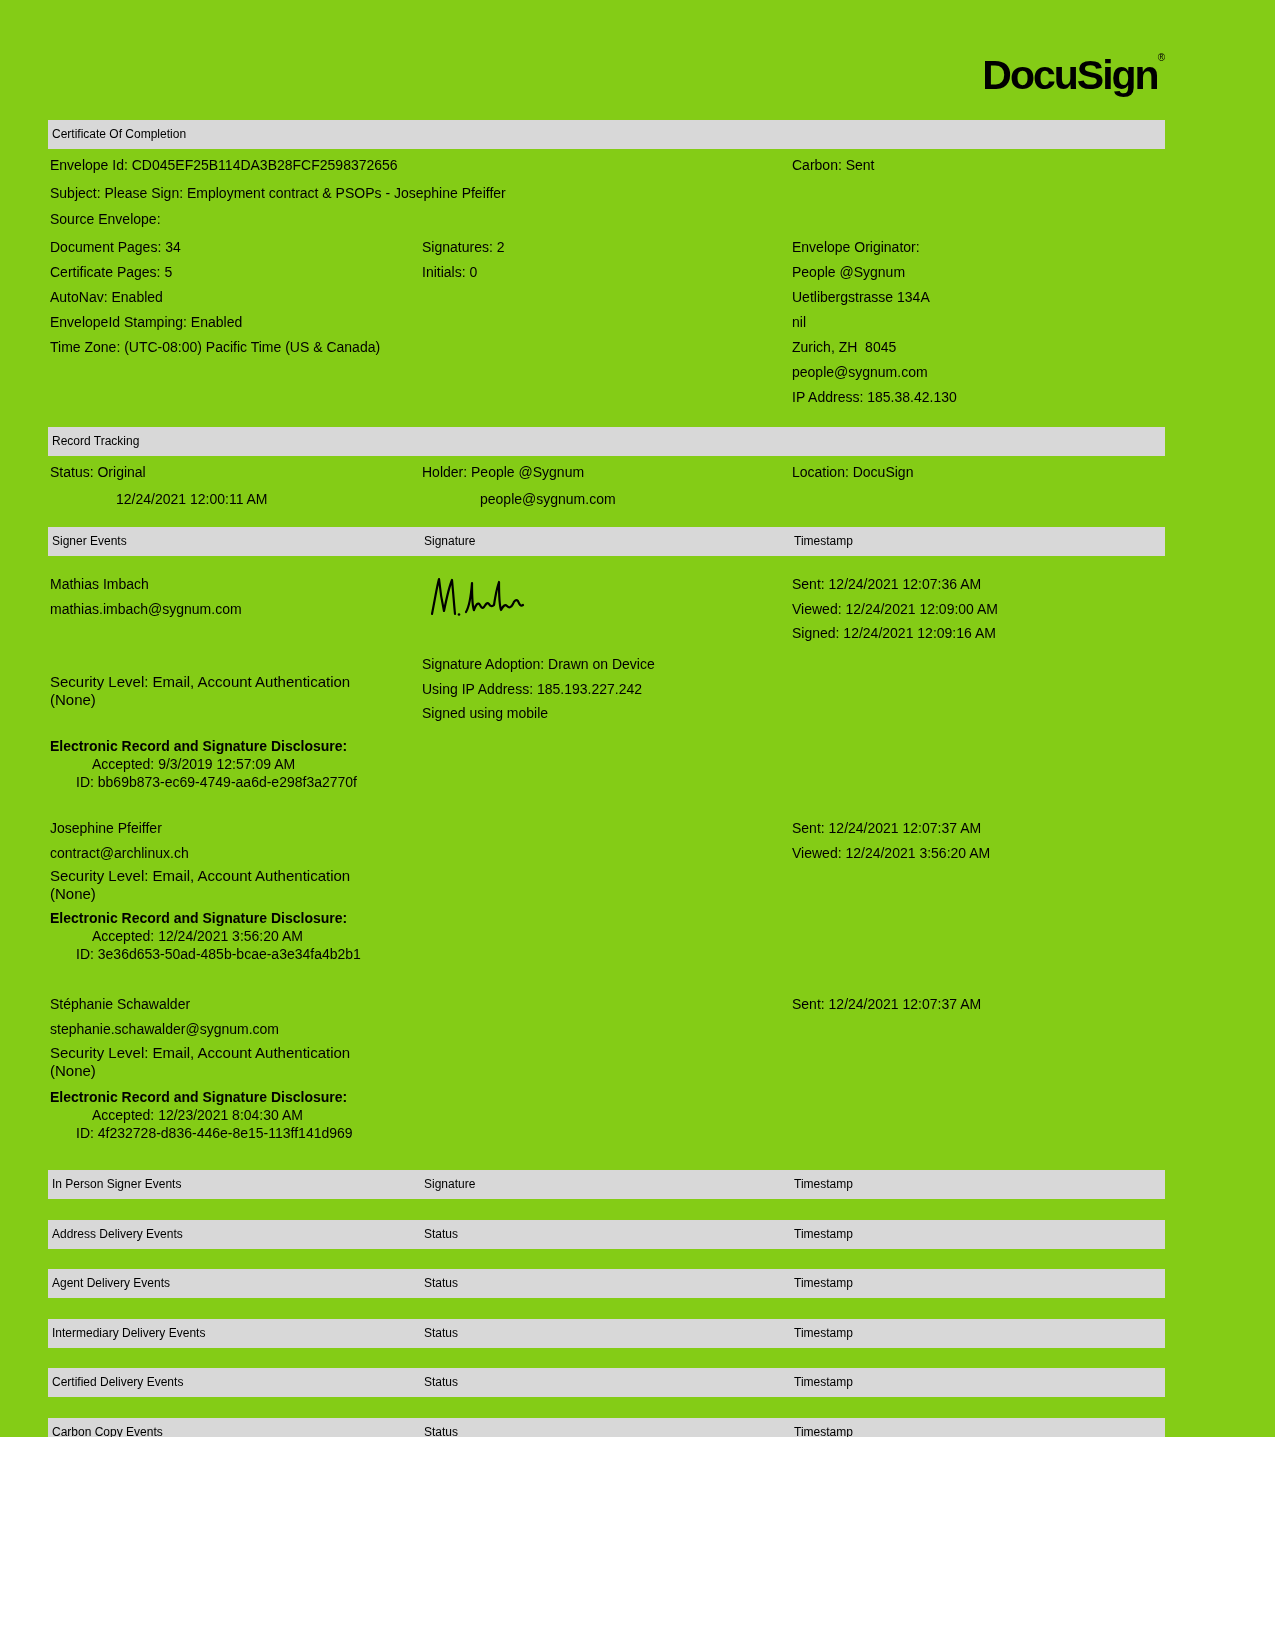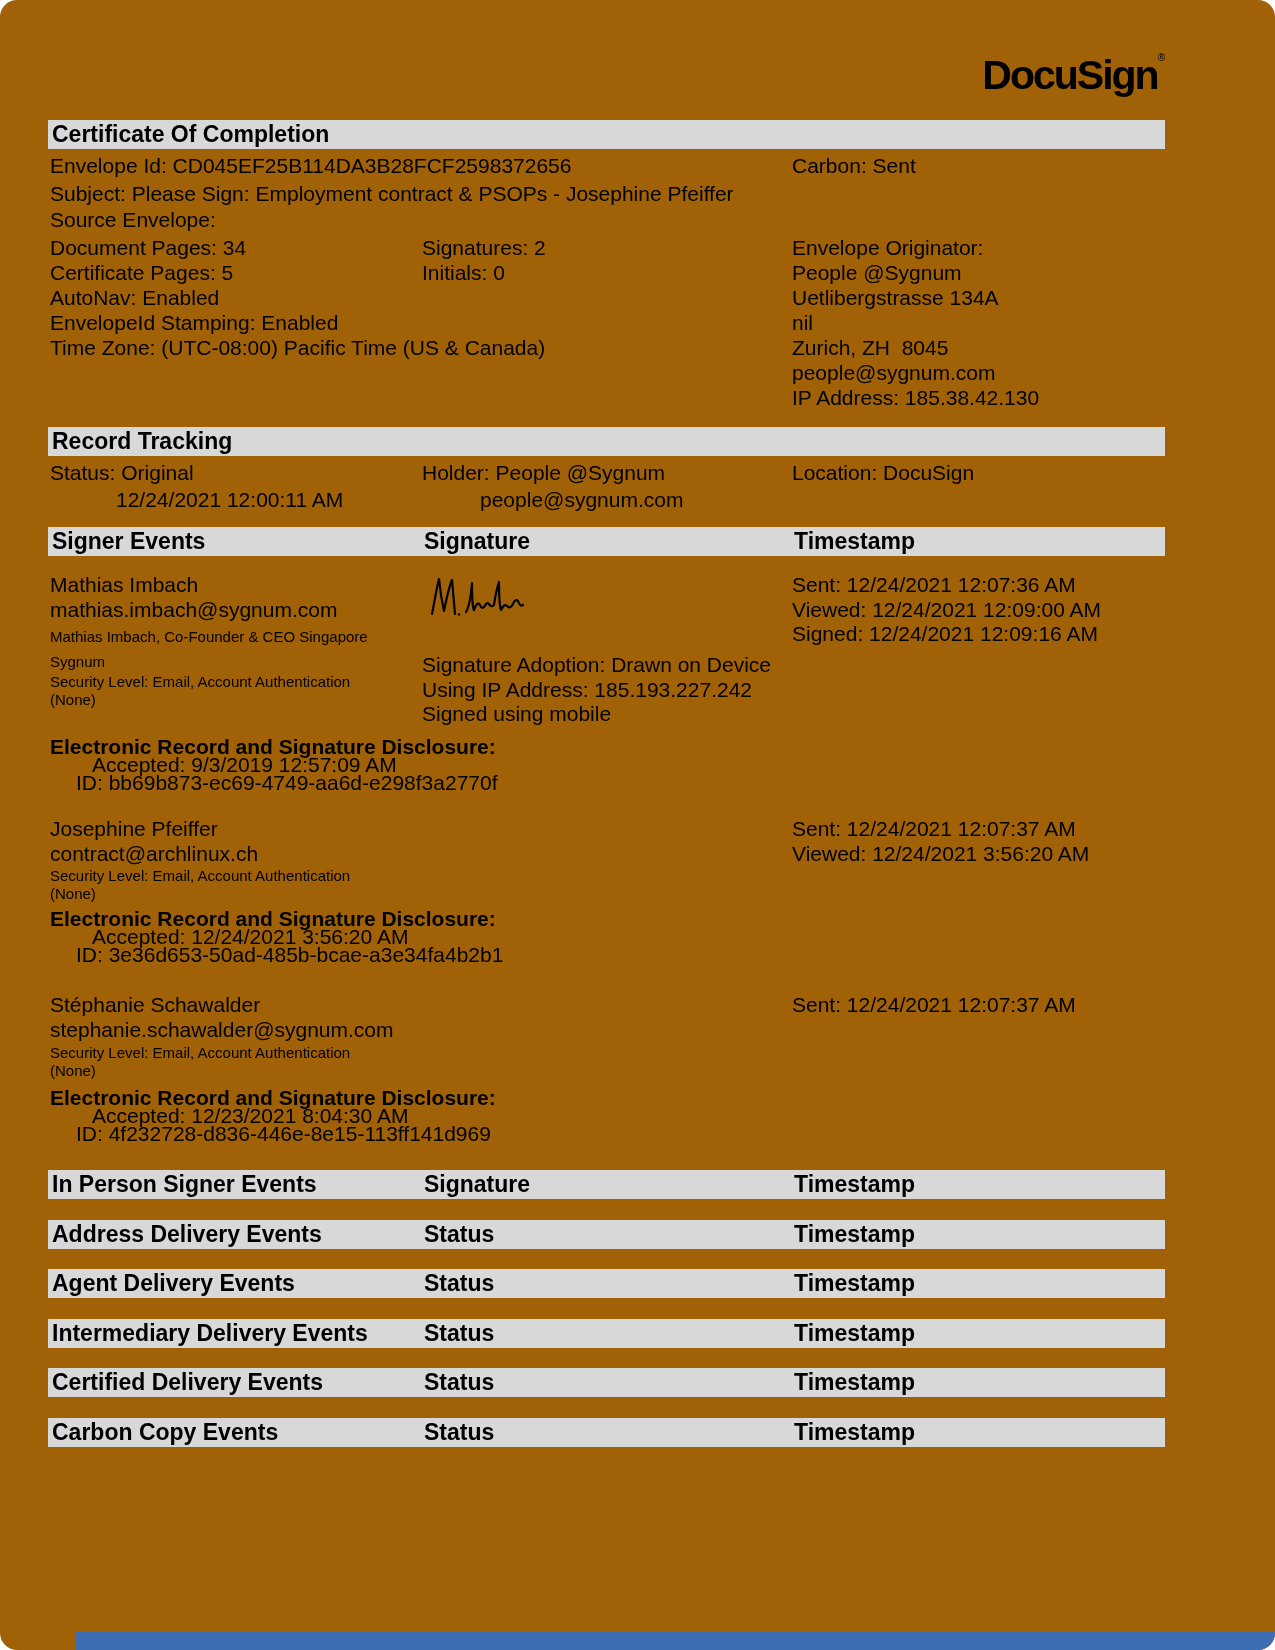--- a/index.html
+++ b/index.html
@@ -3,46 +3,45 @@
 <meta charset="utf-8">
 <style>
   :root{
     --bar-gray:#d8d8d8;
     --text:#000000;
     --footer-blue:#3d6eb4;
   }
   html,body{margin:0;padding:0;background:#ffffff;}
   .page{
     position:relative;
-    width:1275px;height:1650px;
-    background:#a16207;
+    width:1275px;height:1437px;
+    background:#84cc16;
     font-family:"Liberation Sans","DejaVu Sans",sans-serif;
     color:var(--text);
     overflow:hidden;
-    border-radius:17px;
   }
   .logo{
     position:absolute;top:52px;right:110px;
     font-size:41px;font-weight:800;letter-spacing:-2px;
     white-space:nowrap;
   }
   .logo .reg{font-size:10px;font-weight:400;letter-spacing:0;vertical-align:28px;}
   .bar{
     position:absolute;left:48px;width:1117px;height:29px;
     background:var(--bar-gray);
   }
   .bar span{
     position:absolute;top:0;height:29px;line-height:29px;
-    font-size:23px;font-weight:bold;white-space:pre;
+    font-size:12px;font-weight:normal;white-space:pre;
   }
   .bar .c1{left:4px;}
   .bar .c2{left:376px;}
   .bar .c3{left:746px;}
   .line{
-    position:absolute;font-size:21px;line-height:19px;white-space:pre;
+    position:absolute;font-size:14px;line-height:19px;white-space:pre;
   }
   .wrap{
     position:absolute;font-size:15px;white-space:normal;
   }
   .title-wrap{width:352px;line-height:25px;}
   .sec-wrap{width:345px;line-height:18px;}
   .bold{font-weight:bold;}
   .sig-svg{position:absolute;}
   .footer-strip{
     position:absolute;left:75px;top:1632px;width:1200px;height:18px;
@@ -94,21 +93,20 @@
   <div class="line" style="top:463px;left:792px">Location: DocuSign</div>
 
   <div class="bar" style="top:527px">
     <span class="c1">Signer Events</span>
     <span class="c2">Signature</span>
     <span class="c3">Timestamp</span>
   </div>
 
   <div class="line" style="top:575px;left:50px">Mathias Imbach</div>
   <div class="line" style="top:600px;left:50px">mathias.imbach@sygnum.com</div>
-  <div class="wrap title-wrap" style="top:624px;left:50px">Mathias Imbach, Co-Founder &amp; CEO Singapore Sygnum</div>
   <div class="wrap sec-wrap" style="top:673px;left:50px">Security Level: Email, Account Authentication (None)</div>
 
   <svg class="sig-svg" style="left:428px;top:574px" width="102" height="46" viewBox="0 0 102 46">
     <g fill="none" stroke="#000" stroke-width="2.2" stroke-linecap="round" stroke-linejoin="round">
       <path d="M4 40 C7 25 9 12 11 5 C12 15 14 28 16 37 C18 27 21 13 24 6 C25 16 26 30 27 40"></path>
       <circle cx="31" cy="40.5" r="1.3" fill="#000" stroke="none"></circle>
       <path d="M38 38 C41 33 43 22 44 9 C44 22 44 32 46 36"></path>
       <path d="M46 36 C48 30 50 28 52 31 C53 33 54 35 56 33 C58 30 59 28 61 30 C62 32 64 33 66 31 C67 24 69 14 71 8 C71 18 71 30 73 36 C75 32 77 30 79 32 C81 34 83 34 85 30 C86 27 88 25 90 27 C91 29 92 33 95 31"></path>
     </g>
   </svg>

